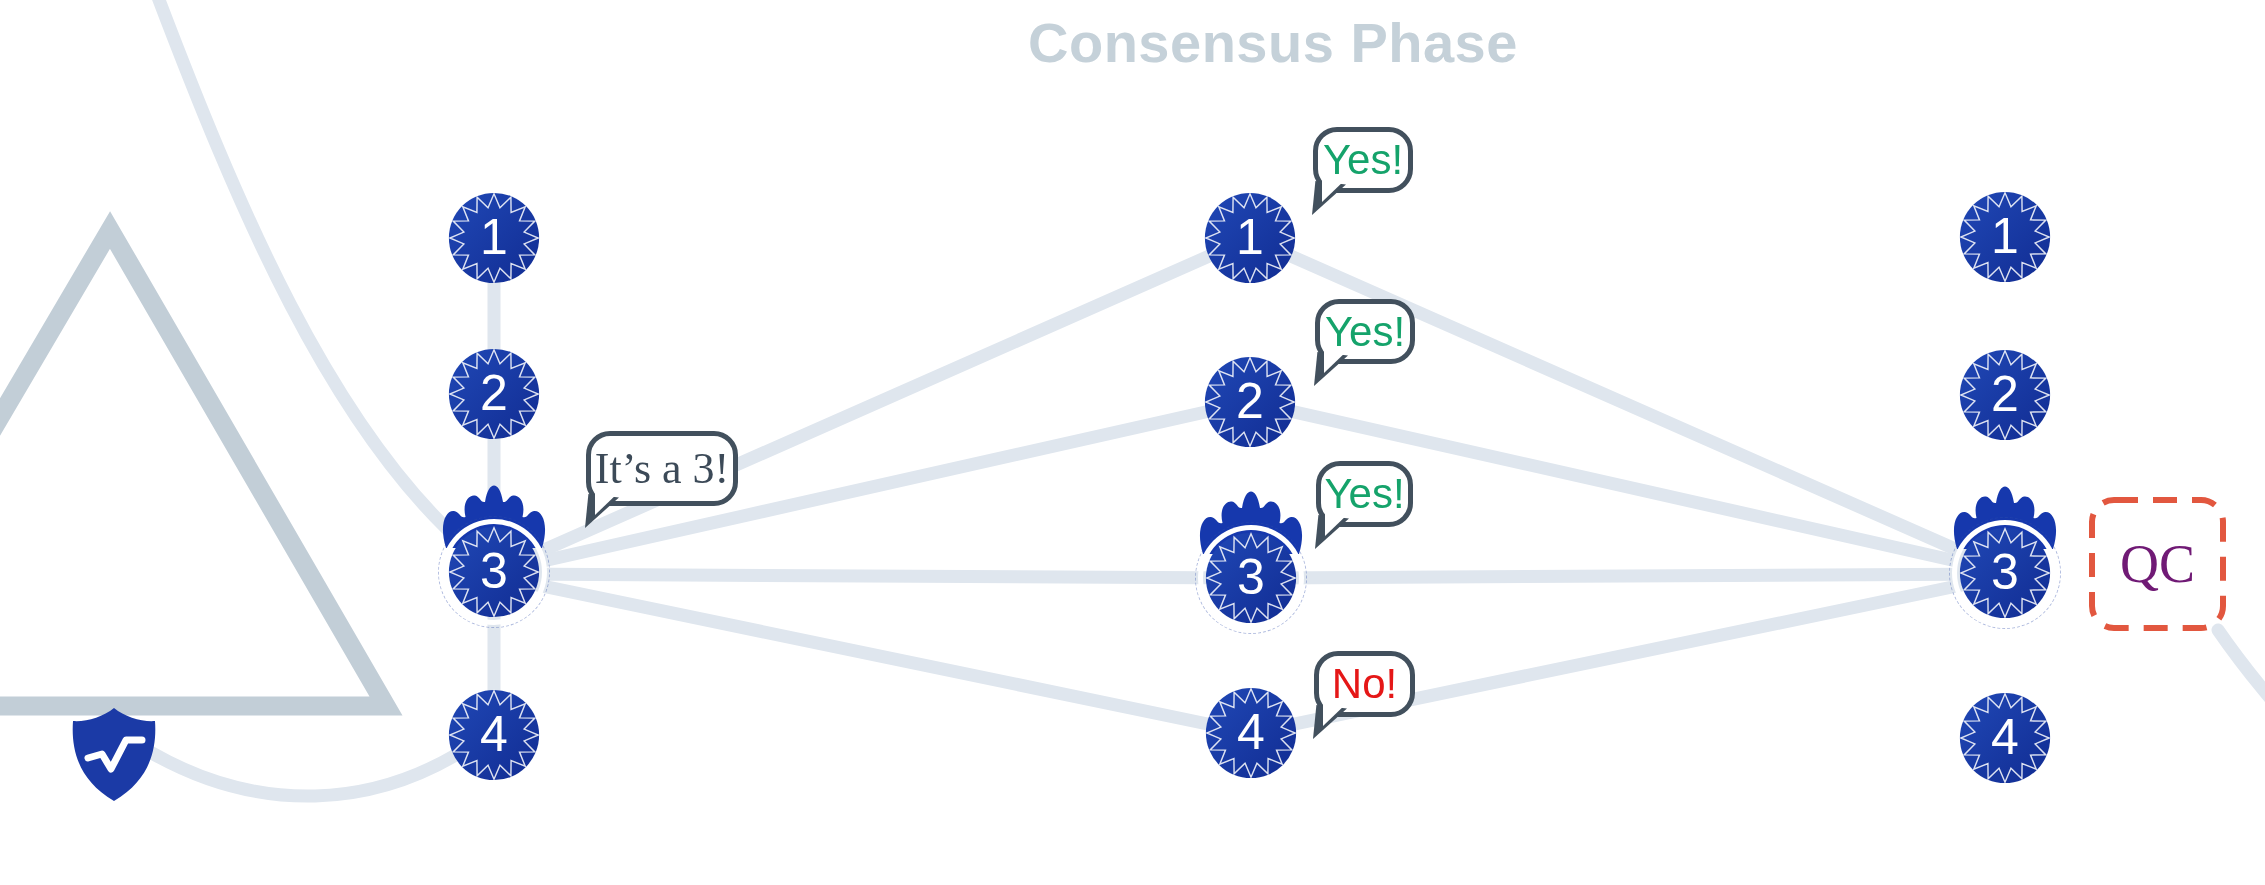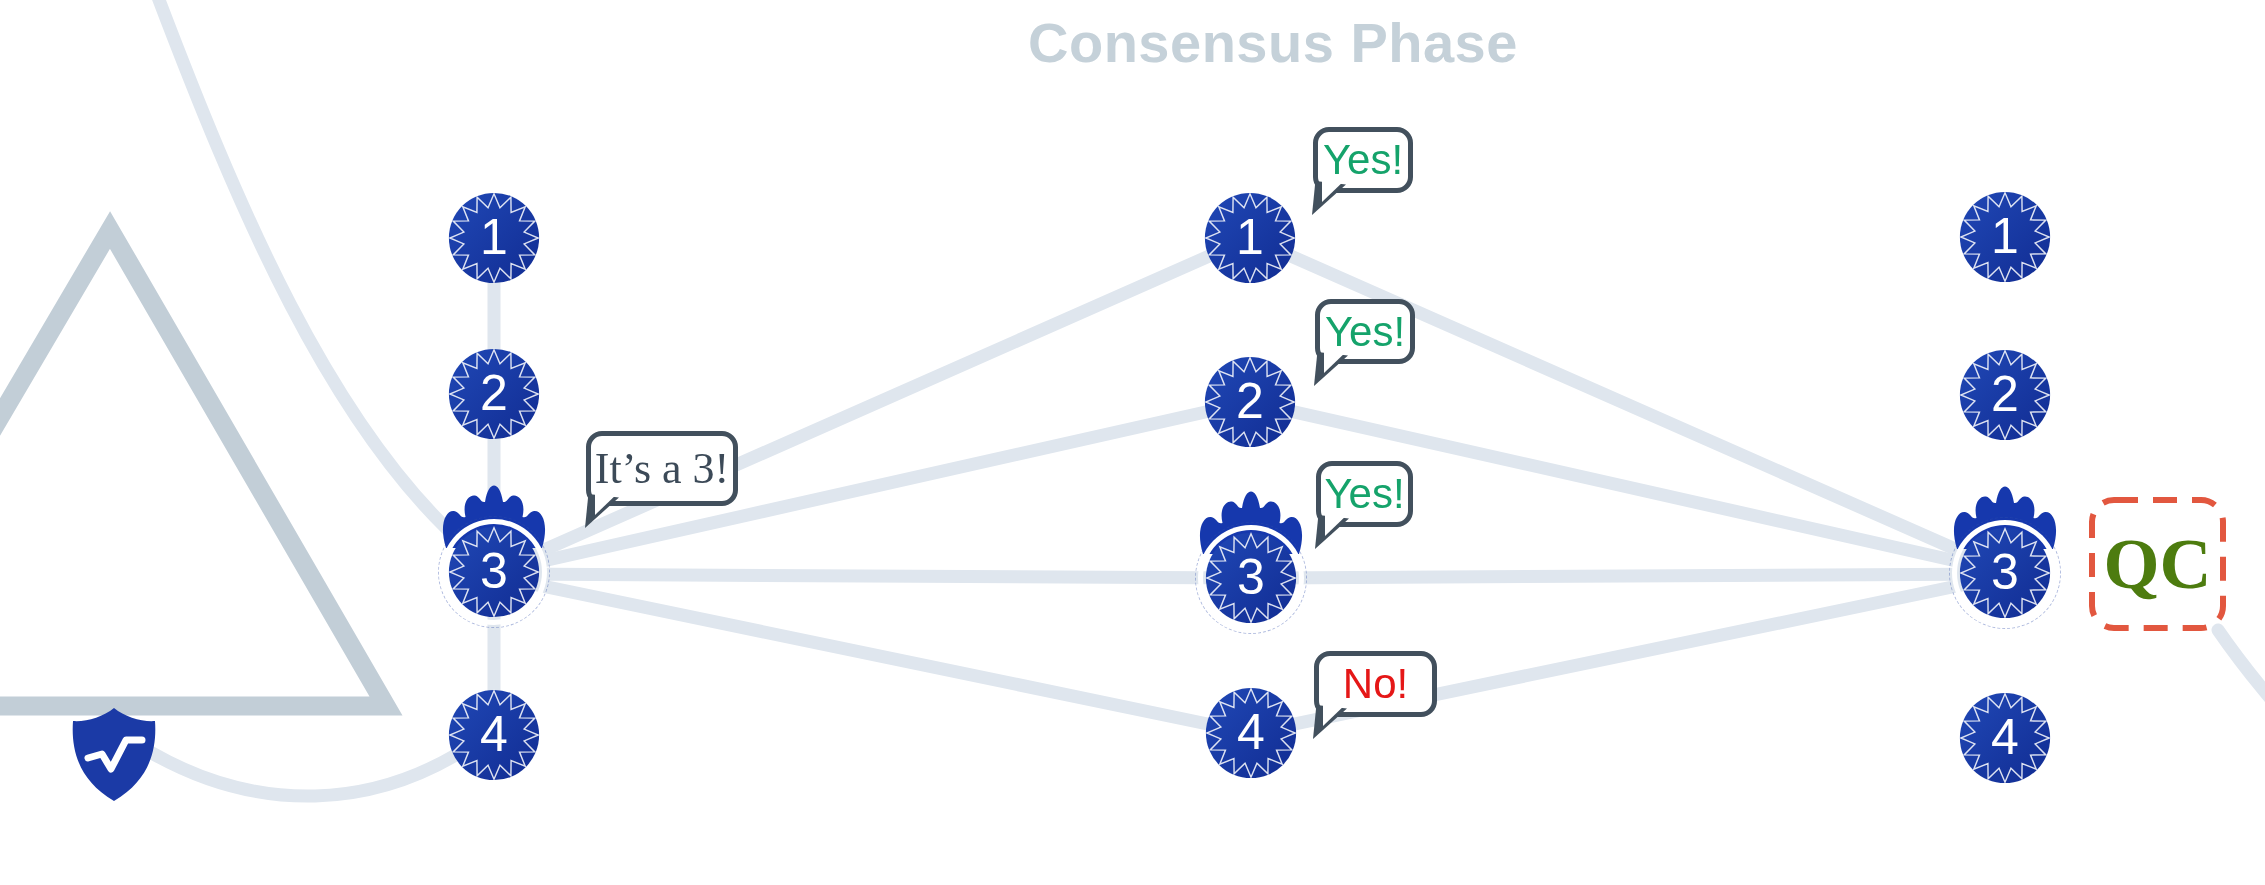--- a/index.html
+++ b/index.html
@@ -30,21 +30,21 @@
   }
   .node.leader{box-shadow:0 0 0 5px #ffffff;}
   .node.leader::after{
     content:"";position:absolute;left:-8px;top:-8px;right:-8px;bottom:-8px;
     border:1.5px dashed rgba(50,80,170,.38);border-radius:50%;
   }
 
   
   .bubble{
     position:absolute;z-index:3;background:#ffffff;
-    border:5px solid #42505d;border-radius:16px;
+    border:5px solid #42505d;border-radius:24px;
     display:flex;align-items:center;justify-content:center;
     box-sizing:border-box;white-space:nowrap;line-height:1;
   }
   .bubble::before{ 
     content:"";position:absolute;left:-6px;bottom:-27px;width:34px;height:34px;
     background:#42505d;clip-path:polygon(0 100%,10% 0,100% 10%);
   }
   .bubble::after{ 
     content:"";position:absolute;left:4px;bottom:-14px;width:25px;height:24px;
     background:#ffffff;clip-path:polygon(0 100%,0 0,100% 0);
@@ -53,21 +53,21 @@
   .vote-yes{color:#15a36b;}
   .vote-no{color:#e51717;}
   .leader-say{
     font-family:"Liberation Serif", serif;font-size:44px;color:#3c4a58;
   }
 
   
   .qc-label{
     position:absolute;left:2092px;top:500px;width:131px;height:128px;z-index:3;
     display:flex;align-items:center;justify-content:center;
-    font-family:"Liberation Serif", serif;font-size:72px;color:#4d7c0f;font-weight:bold;
+    font-family:"Liberation Serif", serif;font-size:54px;color:#701a75;
   }
 </style>
 </head>
 <body>
 
 <div id="stage">
 
   <svg id="bg" width="2265" height="885" viewBox="0 0 2265 885">
     <defs>
       <linearGradient id="ng" x1="0" y1="0" x2="1" y2="1">
@@ -202,21 +202,21 @@
 
   <div class="bubble vote vote-yes" style="left:1313px;top:127px;width:100px;height:66px;">
     <span>Yes!</span>
   </div>
   <div class="bubble vote vote-yes" style="left:1315px;top:299px;width:100px;height:65px;">
     <span>Yes!</span>
   </div>
   <div class="bubble vote vote-yes" style="left:1316px;top:461px;width:97px;height:66px;">
     <span>Yes!</span>
   </div>
-  <div class="bubble vote vote-no" style="left:1314px;top:651px;width:123px;height:66px;">
+  <div class="bubble vote vote-no" style="left:1314px;top:651px;width:101px;height:66px;">
     <span>No!</span>
   </div>
 
   <div class="qc-label">
     <span>QC</span>
   </div>
 
 </div>
 
 </body></html>

